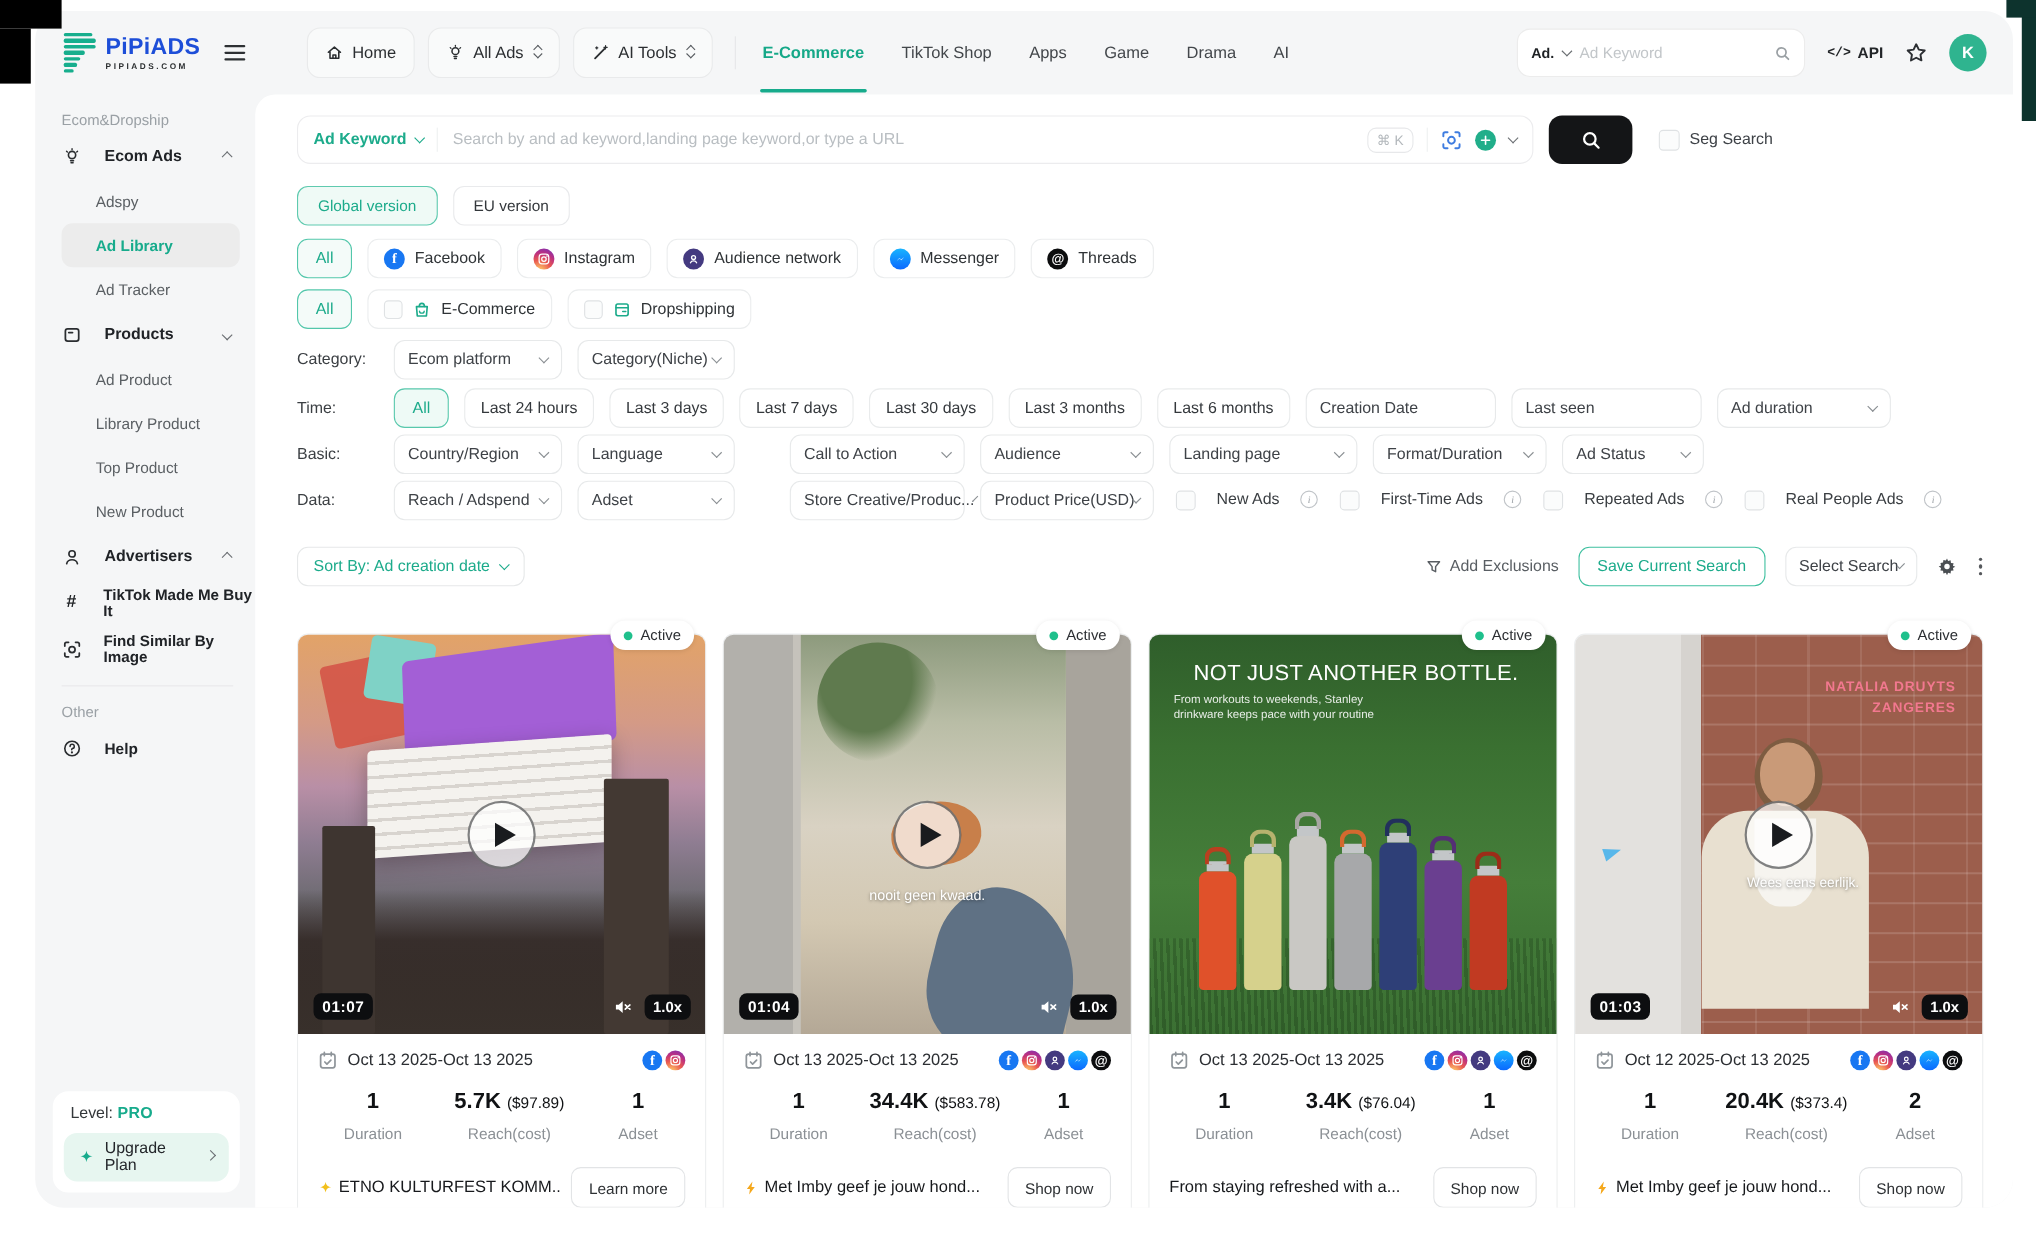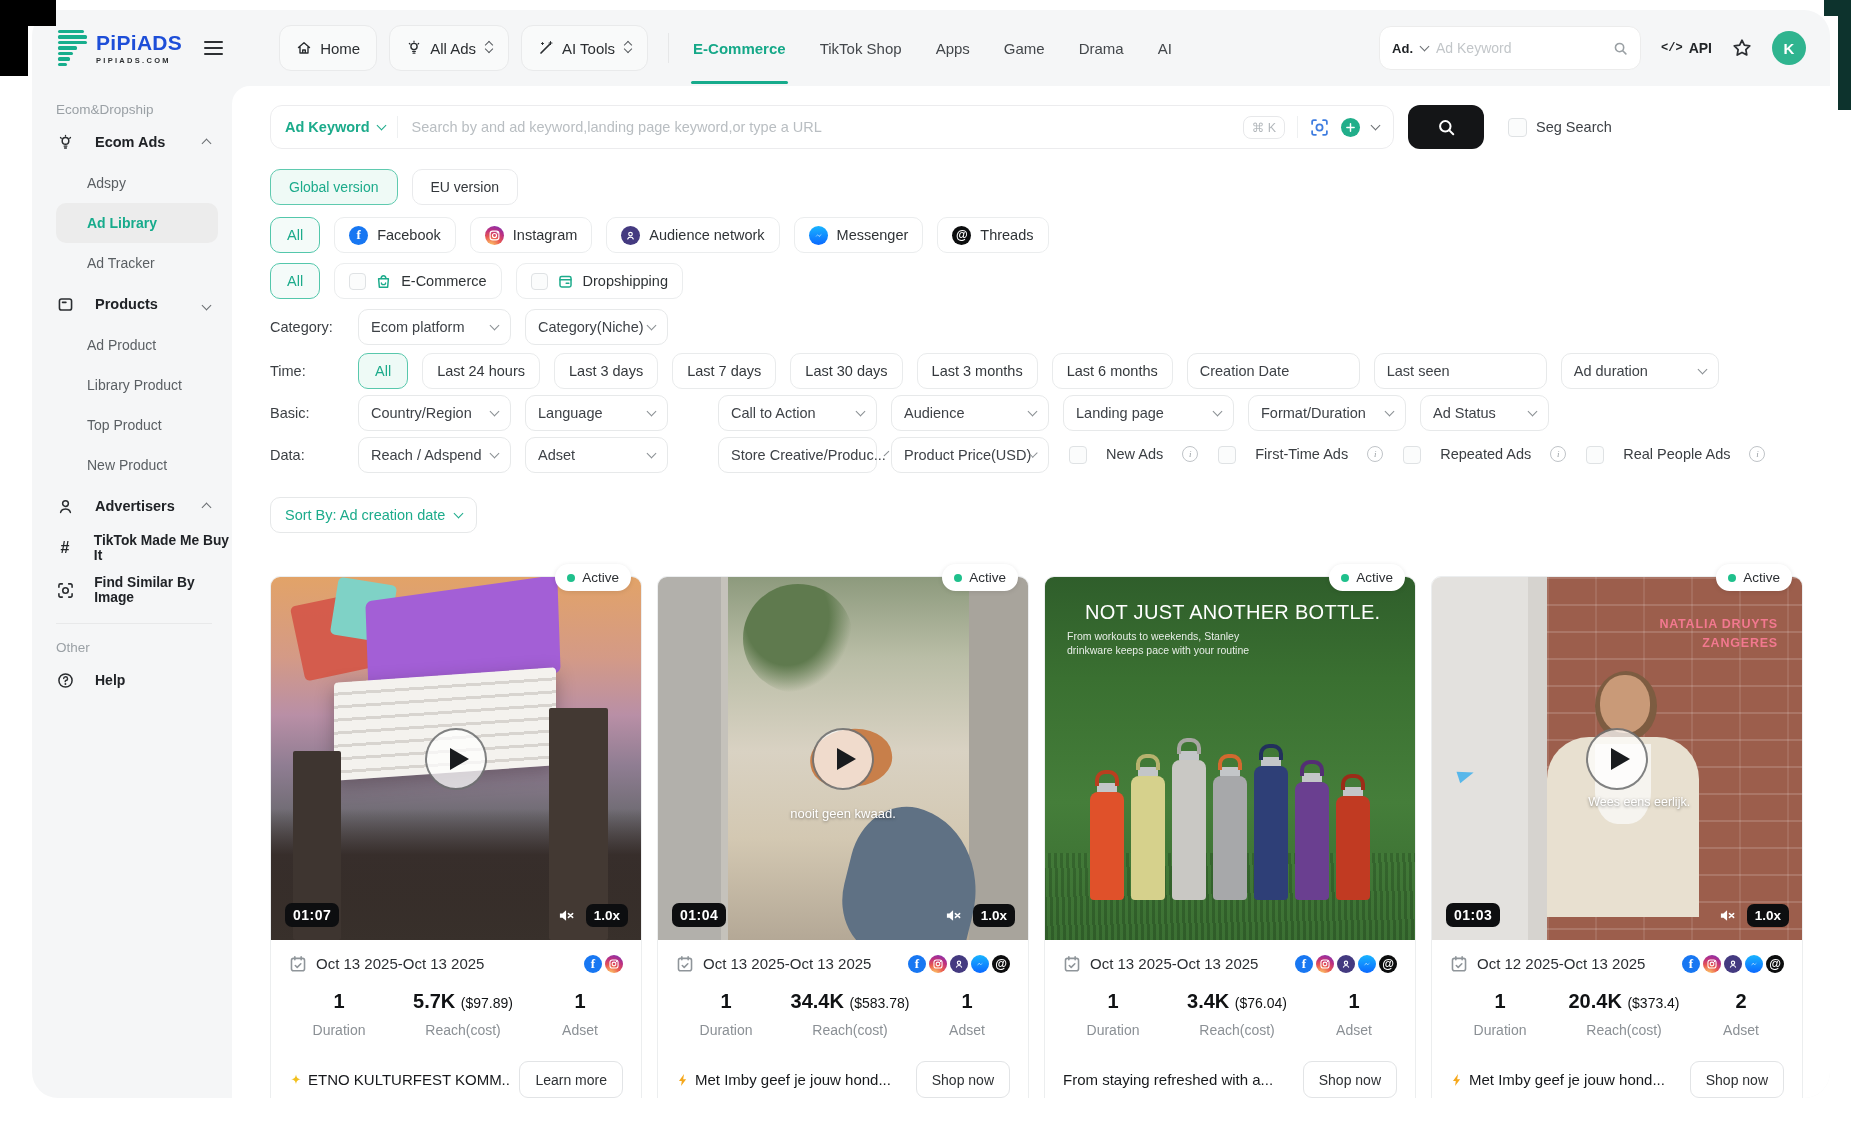--- a/index.html
+++ b/index.html
@@ -464,20 +464,33 @@
     <div class="side-label">Other</div>
     <div class="srow">
       <span class="sico">
           <svg width="17" height="17">
             <use href="#i-help"></use>
           </svg>
         </span>
       <span class="lbl" style="font-weight:700;font-size:14px">Help</span>
     </div>
 
+    <div class="plan">
+      <div class="lvl">
+        <span>Level:</span>
+        <b>PRO</b>
+      </div>
+      <div class="upgrade">
+        <svg width="16" height="16" style="color:#17ab8c">
+            <use href="#i-spark"></use>
+          </svg>
+        <span class="txt">Upgrade Plan</span>
+        <span class="chev"></span>
+      </div>
+    </div>
   </div>
 
   <div class="main">
 
     <div class="search-row">
       <div class="search-bar">
         <span class="search-scope">
           <span>Ad Keyword</span>
           <span class="chev green"></span>
         </span>
@@ -670,20 +683,43 @@
         <span class="t">Real People Ads</span>
           <span class="info-i"></span>
       </div>
     </div>
 
     <div class="sort-row">
       <div class="sort-pill">
         <span>Sort By: Ad creation date</span>
         <span class="chev green"></span>
       </div>
+      <div class="tool-right">
+        <div class="add-excl">
+          <svg width="15" height="15">
+              <use href="#i-funnel"></use>
+            </svg>
+          <span>Add Exclusions</span>
+        </div>
+        <div class="save-btn">Save Current Search</div>
+        <div class="select ssearch">
+          <span>Select Search</span>
+            <span class="chev"></span>
+        </div>
+        <span class="iconbtn">
+            <svg width="18" height="18">
+              <use href="#i-gear"></use>
+            </svg>
+          </span>
+        <span class="dots">
+            <i></i>
+            <i></i>
+            <i></i>
+          </span>
+      </div>
     </div>
 
     <div class="cards">
 
       <div class="card">
         <div class="badge-active">
             <span class="gdot"></span>
             <span>Active</span>
           </div>
         <div class="thumb t1">

